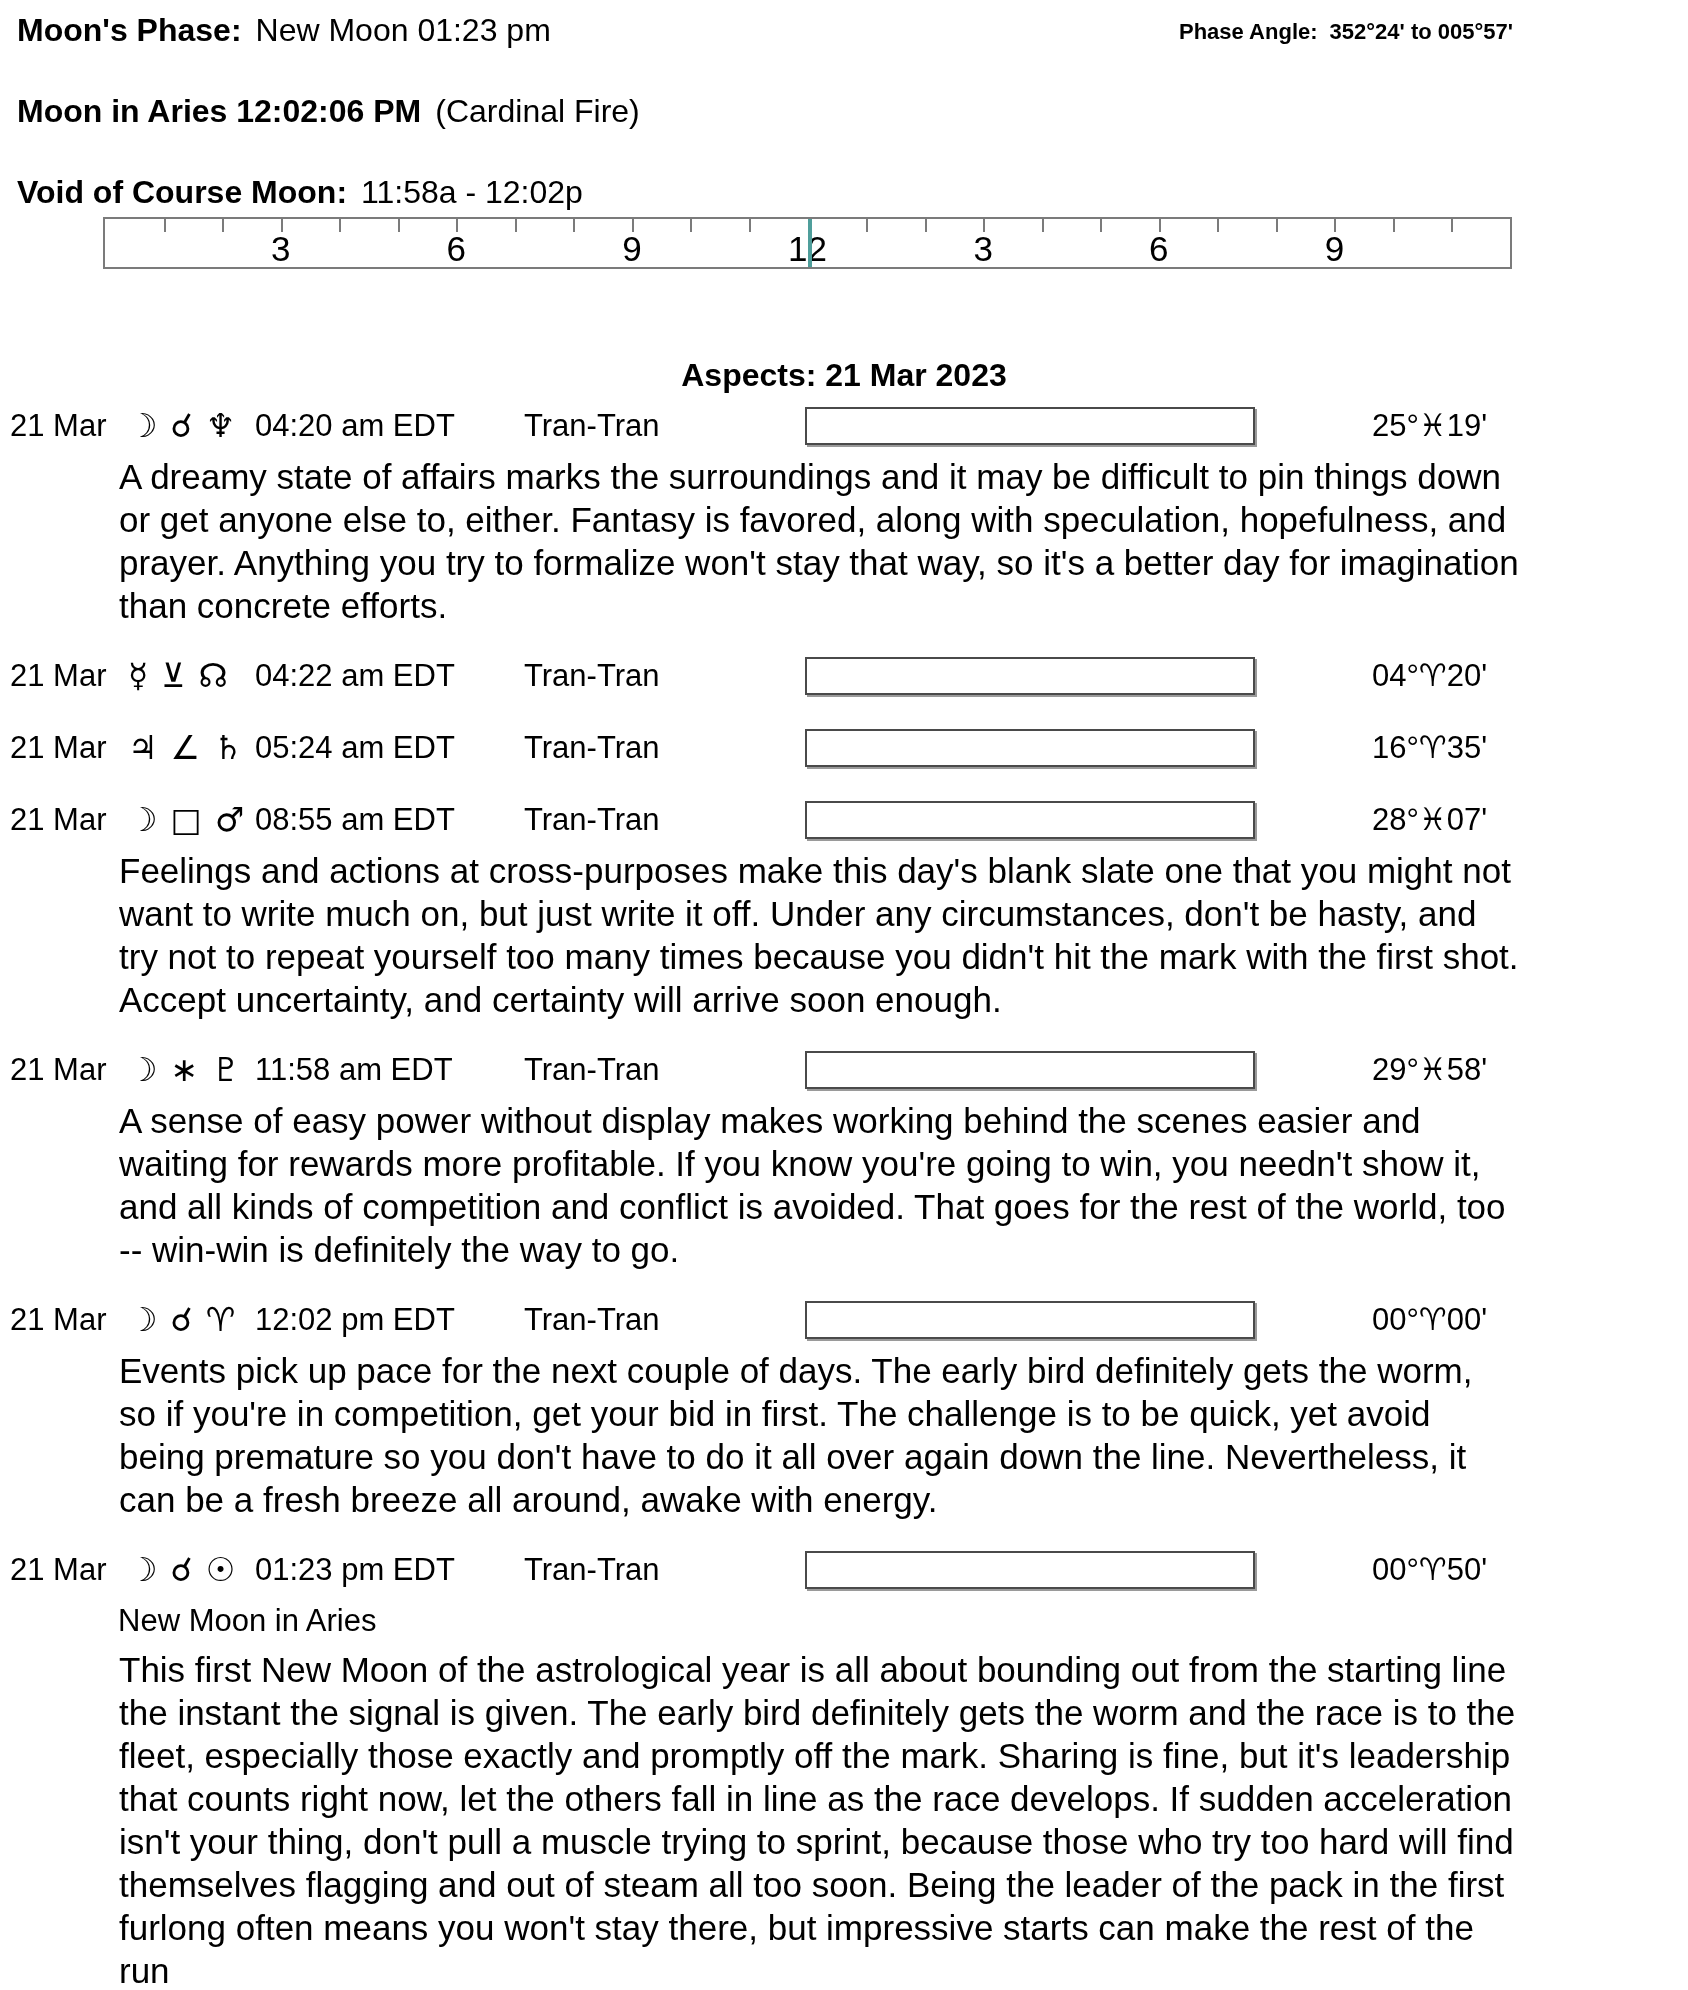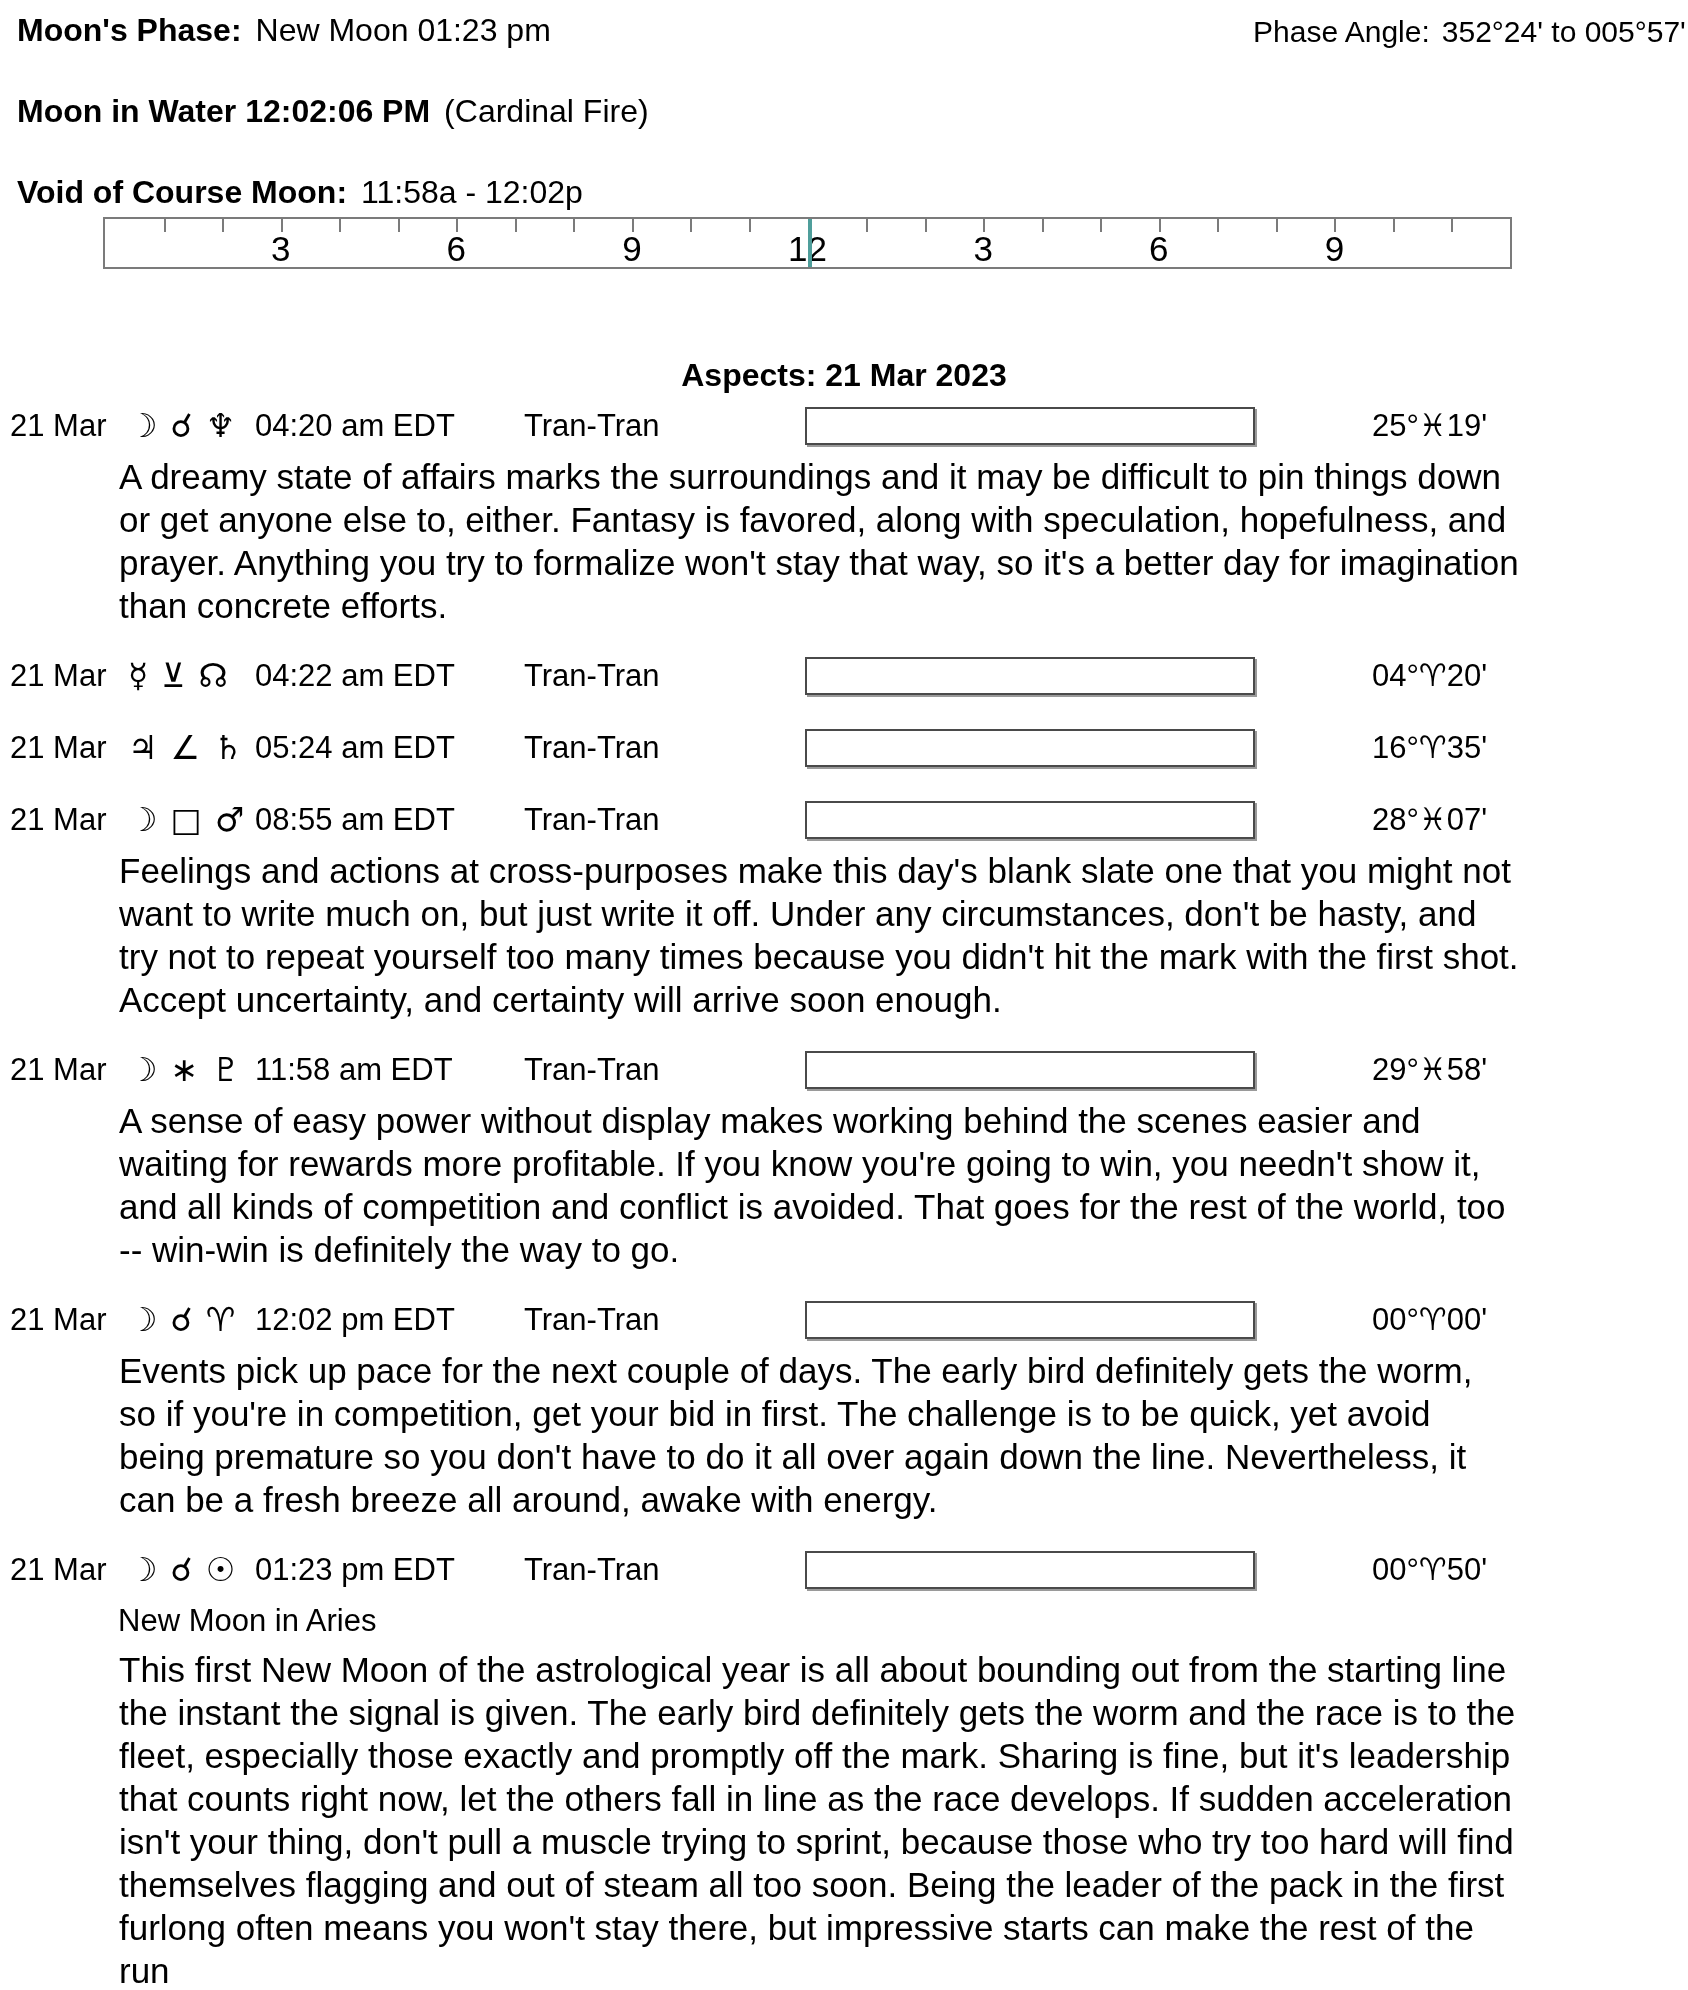--- a/index.html
+++ b/index.html
@@ -6,21 +6,21 @@
   body{
     width:1688px;height:1990px;overflow:hidden;position:relative;
     font-family:"Liberation Sans","DejaVu Sans",sans-serif;color:#000;
   }
   .page{position:relative;padding-top:12px;}
 
   
   .hline{position:relative;margin:0 0 44px 17px;height:37px;
          font-size:32px;font-weight:bold;line-height:37px;white-space:nowrap;}
   .hline .val{font-weight:normal;margin-left:14px;}
-  .phase-angle{position:absolute;left:1236px;top:1px;font-weight:normal;font-size:30px;}
+  .phase-angle{position:absolute;left:1162px;top:1px;font-weight:bold;font-size:22px;}
   .phase-angle .pa-val{margin-left:12px;}
   .hline.last{margin-bottom:0;}
 
   
   .ruler{
     position:relative;margin:6px 0 0 103px;width:1409px;height:52px;
     border:2px solid #7b7b7b;box-sizing:border-box;background:#fff;
   }
   .tick{position:absolute;top:0;width:2px;height:13px;background:#7b7b7b;}
   .rlabel{position:absolute;bottom:0;transform:translateX(-50%);
@@ -52,21 +52,21 @@
 
   <div class="hline">
     <span>Moon's Phase:</span><span class="val">New Moon 01:23 pm</span>
     <span class="phase-angle">
       <span>Phase Angle:</span><span class="pa-val">352°24' to 005°57'</span>
     </span>
   </div>
 
 
   <div class="hline">
-    <span>Moon in Water 12:02:06 PM</span><span class="val">(Cardinal Fire)</span>
+    <span>Moon in Aries 12:02:06 PM</span><span class="val">(Cardinal Fire)</span>
   </div>
 
   <div class="hline last">
     <span>Void of Course Moon:</span><span class="val">11:58a -  12:02p</span>
   </div>
 
   <div class="ruler" id="ruler">
       <span class="tick" style="left: 4.16667%;"></span>
       <span class="tick" style="left: 8.33333%;"></span>
       <span class="tick" style="left: 12.5%;"></span>

